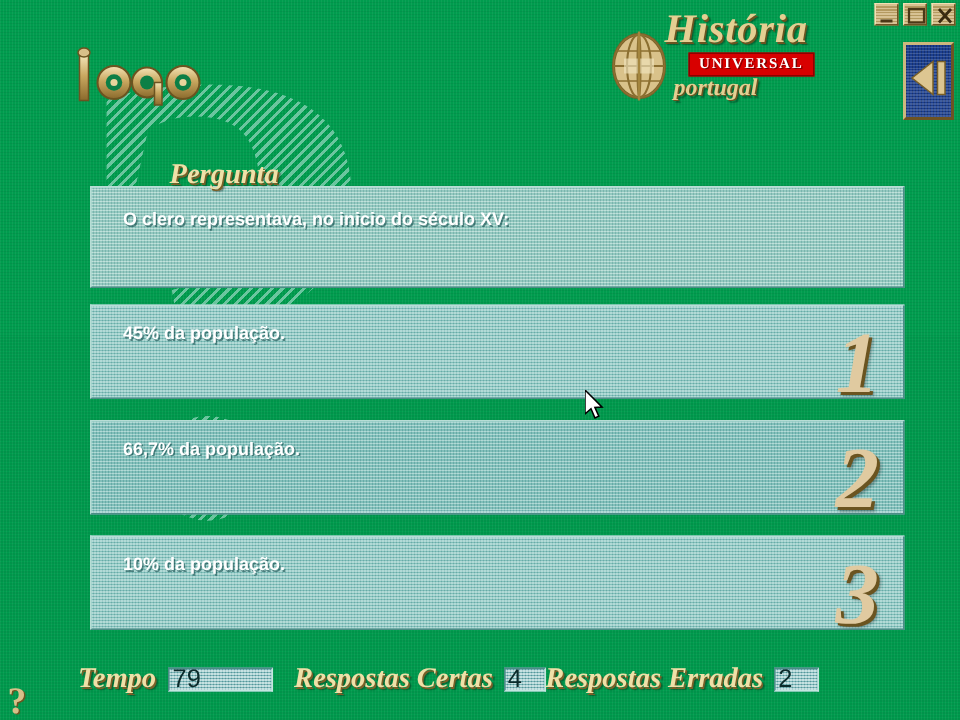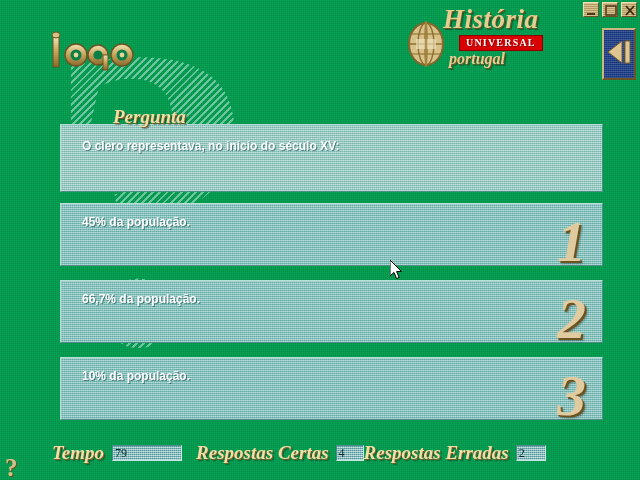--- a/index.html
+++ b/index.html
@@ -186,22 +186,22 @@
     background-color:#7bbdbd;
     background-image:
       repeating-linear-gradient(0deg, rgba(255,255,255,.45) 0 1px, rgba(0,80,90,.18) 1px 2px),
       repeating-linear-gradient(90deg, rgba(255,255,255,.22) 0 1px, rgba(0,60,80,.18) 1px 2px);
     border-top:1px solid #4d8c86;
     border-left:1px solid #4d8c86;
     border-right:1px solid #c5e6e0;
     border-bottom:1px solid #c5e6e0;
     display:flex; align-items:center;
     padding-left:2px;
-    font-family:Liberation Serif, serif;
-    font-size:12px; color:#0b2b2b;
+    font-family:Liberation Sans, sans-serif;
+    font-size:17px; color:#0b2b2b;
   }
   #time-field   { width:70px; margin-left:8px; }
   #right-field  { width:28px; margin-left:7px; }
   #wrong-field  { width:30px; margin-left:7px; }
 
   
   .helpq {
     position:absolute; left:5px; top:455px;
     font-family:"Liberation Serif", serif;
     font-weight:bold; font-size:25px; line-height:1;

